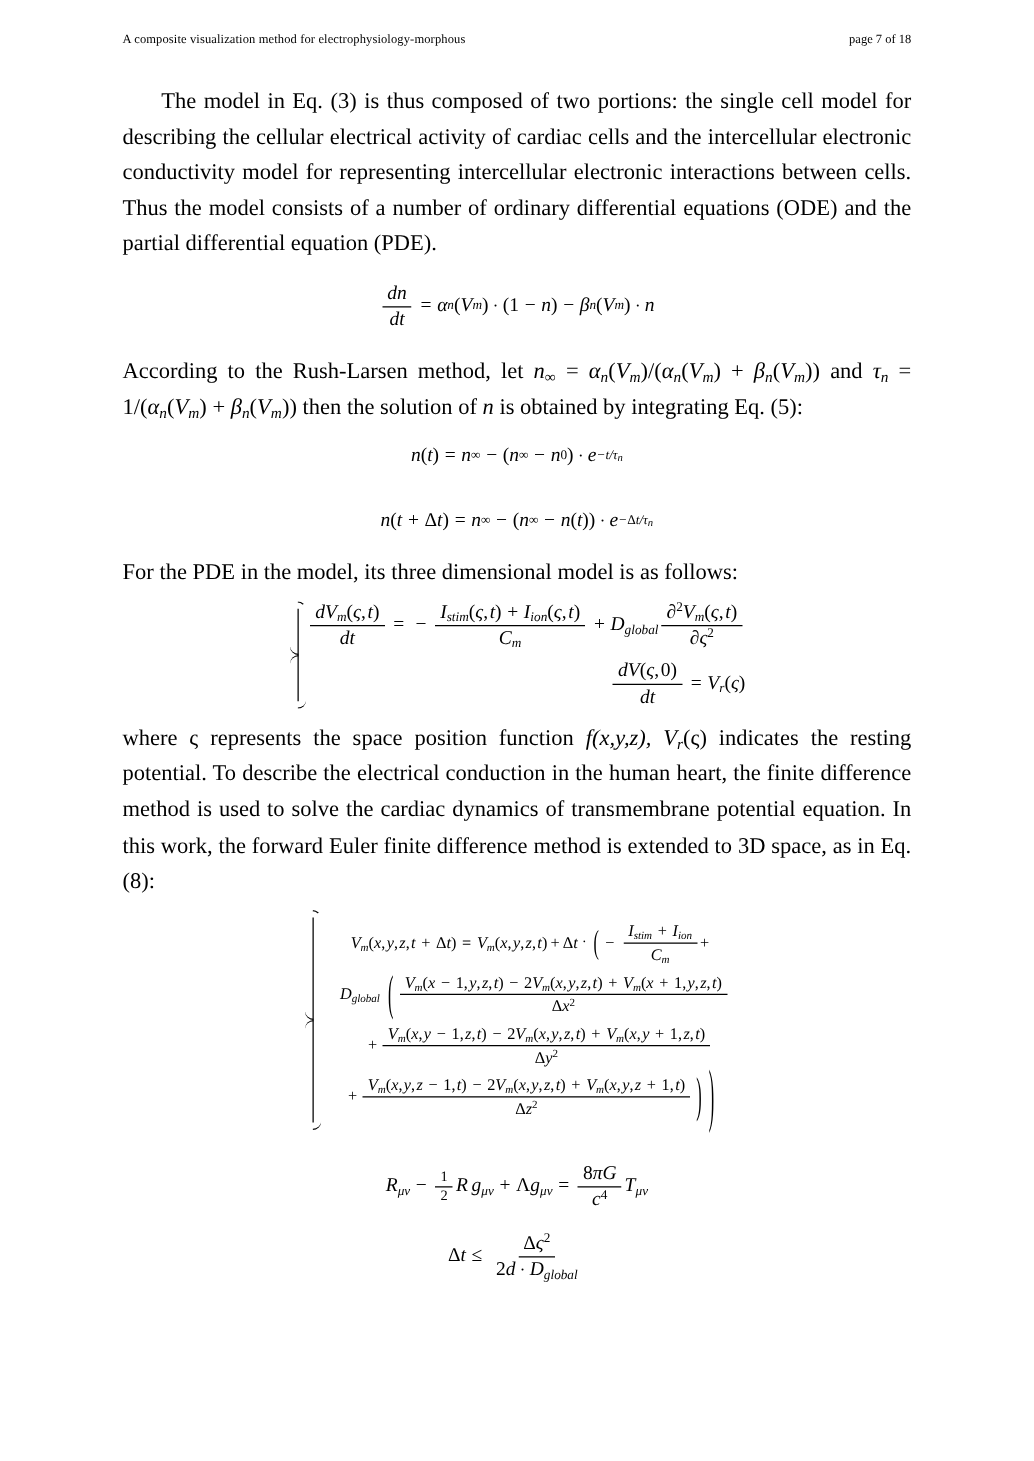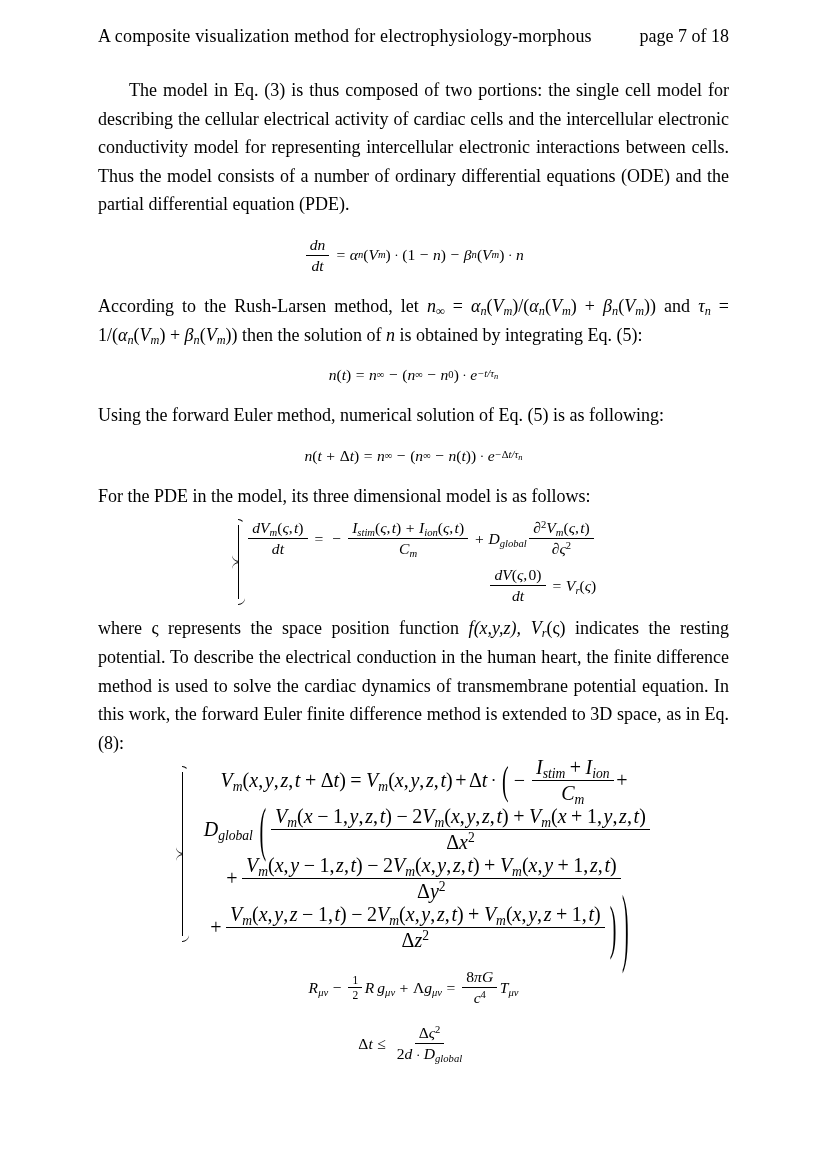--- a/index.html
+++ b/index.html
@@ -21,21 +21,21 @@
     top: 0;
     width: 631px;
     height: 1169px;
   }
 
   
   .runhead {
     display: flex;
     justify-content: space-between;
     align-items: baseline;
-    font-size: 18px;
+    font-size: 10px;
     padding-top: 26px;
   }
   .runhead .title { letter-spacing: 0.01em; }
   .runhead .folio { white-space: nowrap; }
 
   
   p.para {
     font-size: 18px;
     line-height: 28.6px;
     text-align: justify;
@@ -247,21 +247,20 @@
       <span class="op">−</span>
       <span class="m">n</span>
       <sub class="sn">0</sub>
       <span class="n">)</span>
     <span class="dot">·</span>
     <span class="m">e</span>
       <sup class="s">−<span class="mi">t</span>/<span class="mi">τ</span><sub style="font-size:0.8em;vertical-align:-0.25em;">n</sub></sup>
   </div>
   <div class="gap-md"></div>
 
-  <p class="para">Using the forward Euler method, numerical solution of Eq. (5) is as following:</p>
 
   <div class="gap-md"></div>
   <div class="eq">
     <span class="m">n</span>
       <span class="n">(</span>
       <span class="m">t</span>
       <span class="op">+</span>
       <span class="n">Δ</span>
       <span class="m">t</span>
       <span class="n">)</span>
@@ -332,21 +331,21 @@
   <div class="gap-sm"></div>
 
   <p class="para">
     <span>where ς represents the space position function</span>
     <span class="mi">f</span><span class="mi">(x,y,z),</span>
     <span><span class="mi">V</span><sub class="s">r</sub><span>(ς)</span></span>
     <span>indicates the resting potential. To describe the electrical conduction in the human heart, the finite difference method is used to solve the cardiac dynamics of transmembrane potential equation. In this work, the forward Euler finite difference method is extended to 3D space, as in Eq. (8):</span>
   </p>
 
   <div class="gap-sm"></div>
-  <div class="eq" style="font-size:20px;">
+  <div class="eq" style="font-size:13px;">
     <div class="sys" style="height:176px;">
       <div class="brace">
         <i class="stem"></i>
           <i class="curl-t"></i>
           <i class="curl-b"></i>
           <i class="nose-t"></i>
           <i class="nose-b"></i>
       </div>
       <div class="rows" style="padding-left:6px;">
 

